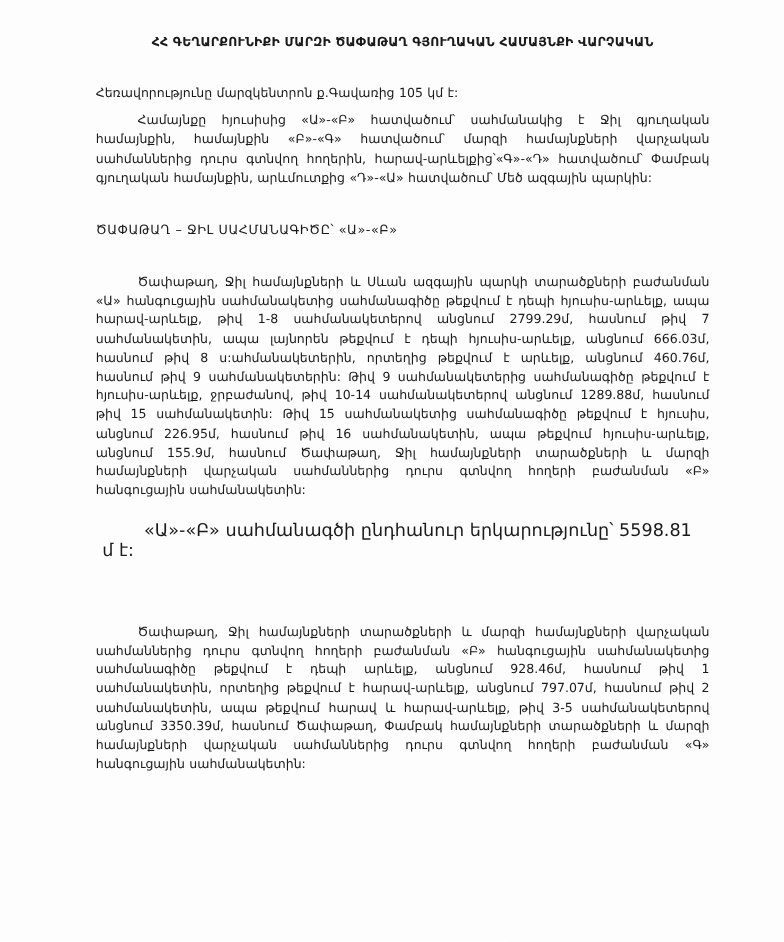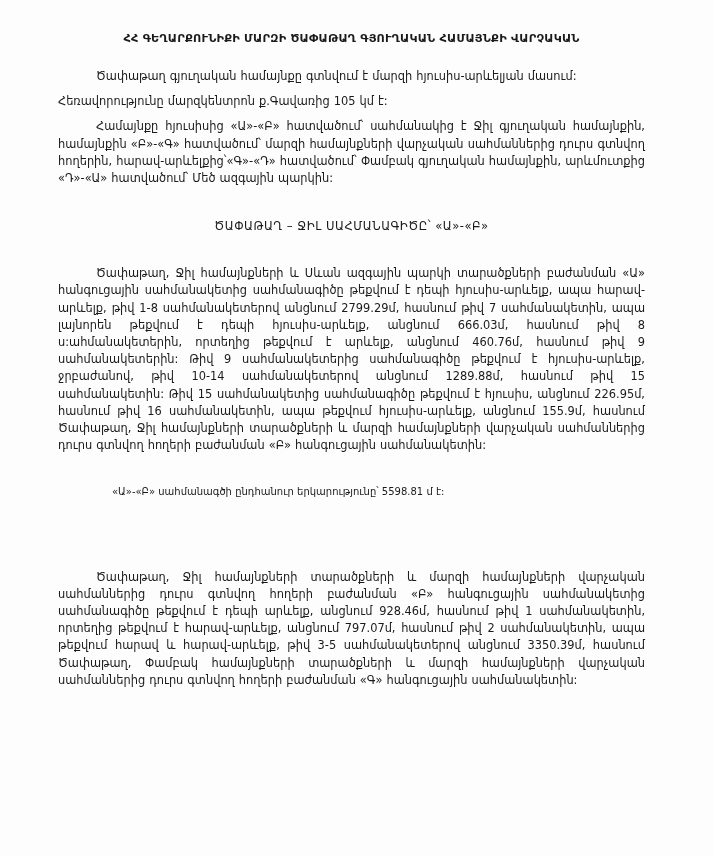--- a/index.html
+++ b/index.html
@@ -12,21 +12,21 @@
     height: 856px;
     font-family: "DejaVu Sans", "Liberation Sans", sans-serif;
     color: #1a1a1a;
     -webkit-font-smoothing: none;
   }
   .page {
     position: relative;
     width: 713px;
     height: 856px;
     box-sizing: border-box;
-    padding: 30px 68px 0 58px;
+    padding: 30px 68px 0 87px;
     background: #fdfdfd;
   }
   .doc-title {
     text-align: center;
     font-weight: bold;
     font-size: 11.3px;
     letter-spacing: 0.2px;
     line-height: 17px;
     margin: 0 0 8px 0;
     padding: 0 4px;
@@ -40,48 +40,47 @@
     word-spacing: 0.4px;
   }
   .para.indent {
     text-indent: 38px;
   }
   .gap-sm { height: 8px; }
   .gap-md { height: 13px; }
   .gap-lg { height: 22px; }
   .gap-xl { height: 30px; }
   .section-title {
-    text-align: center;
+    text-align: left;
     font-weight: normal;
     font-size: 11.6px;
     line-height: 18px;
     letter-spacing: 0.5px;
     margin: 0;
     padding: 0;
   }
   .total-line {
     text-align: left;
-    font-size: 10px;
+    font-size: 16px;
     line-height: 17.2px;
-    margin: 16px;
+    margin: 6px;
     text-indent: 38px;
   }
 </style>
 </head>
 <body>
 
 <div class="page">
 
   <div class="doc-title">
     <div>ՀՀ ԳԵՂԱՐՔՈՒՆԻՔԻ ՄԱՐԶԻ ԾԱՓԱԹԱՂ ԳՅՈՒՂԱԿԱՆ ՀԱՄԱՅՆՔԻ ՎԱՐՉԱԿԱՆ</div>
   </div>
 
   <div class="gap-md"></div>
 
-  <p class="para indent">Ծափաթաղ գյուղական համայնքը  գտնվում է մարզի հյուսիս-արևելյան մասում:</p>
 
   <div class="gap-sm"></div>
 
   <p class="para">Հեռավորությունը մարզկենտրոն ք.Գավառից  105 կմ  է:</p>
 
   <div class="gap-sm"></div>
 
   <p class="para indent">Համայնքը  հյուսիսից  «Ա»-«Բ»  հատվածում՝ սահմանակից  է  Ջիլ  գյուղական  համայնքին,  համայնքին  «Բ»-«Գ»  հատվածում՝  մարզի  համայնքների  վարչական սահմաններից  դուրս  գտնվող  հողերին,  հարավ-արևելքից՝«Գ»-«Դ»  հատվածում՝  Փամբակ գյուղական համայնքին, արևմուտքից «Դ»-«Ա» հատվածում՝  Մեծ ազգային պարկին:</p>
 
   <div class="gap-xl"></div>

